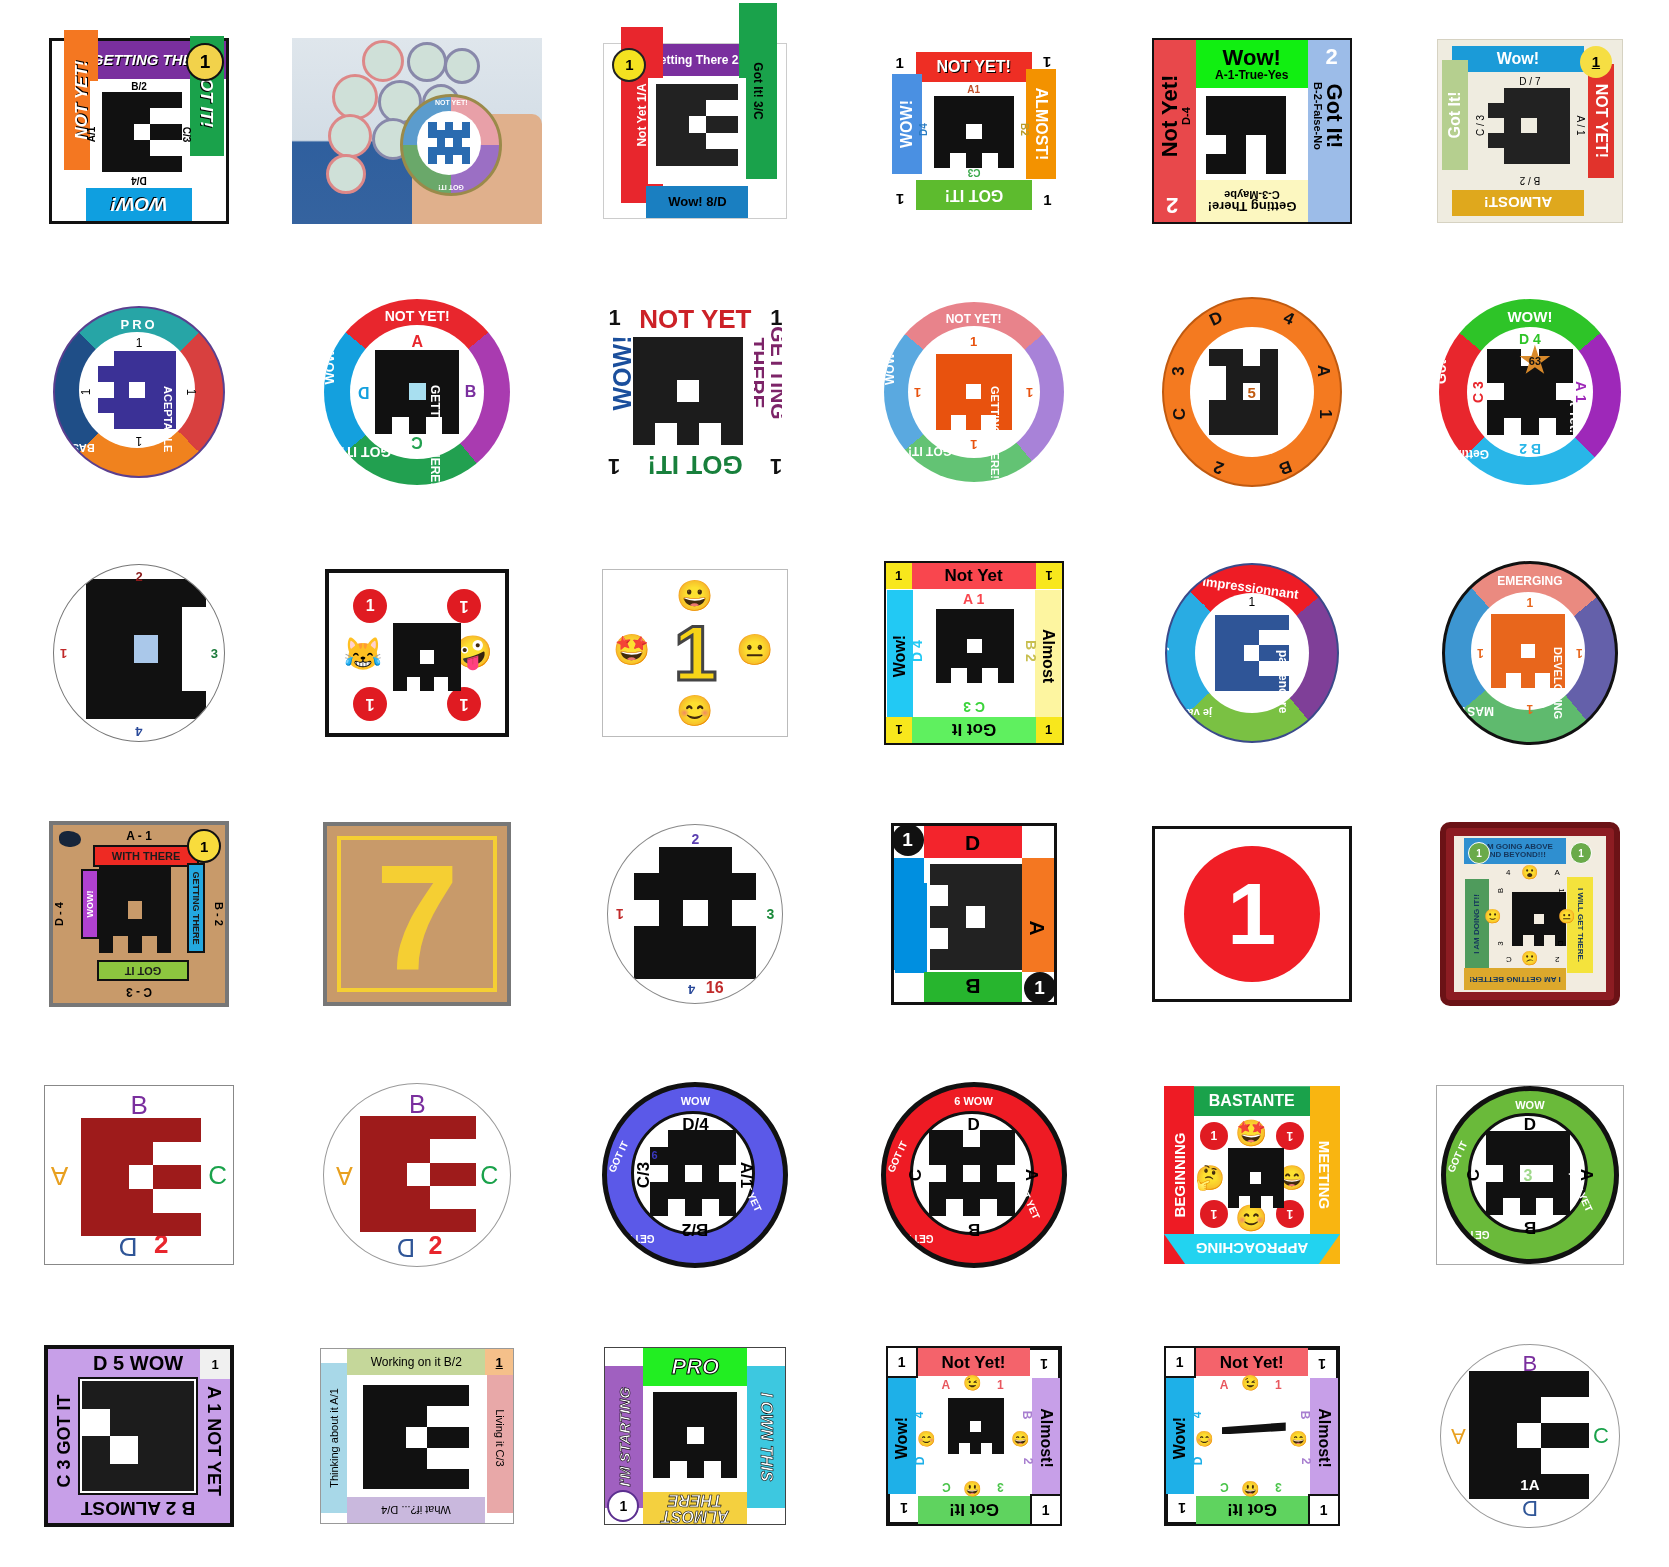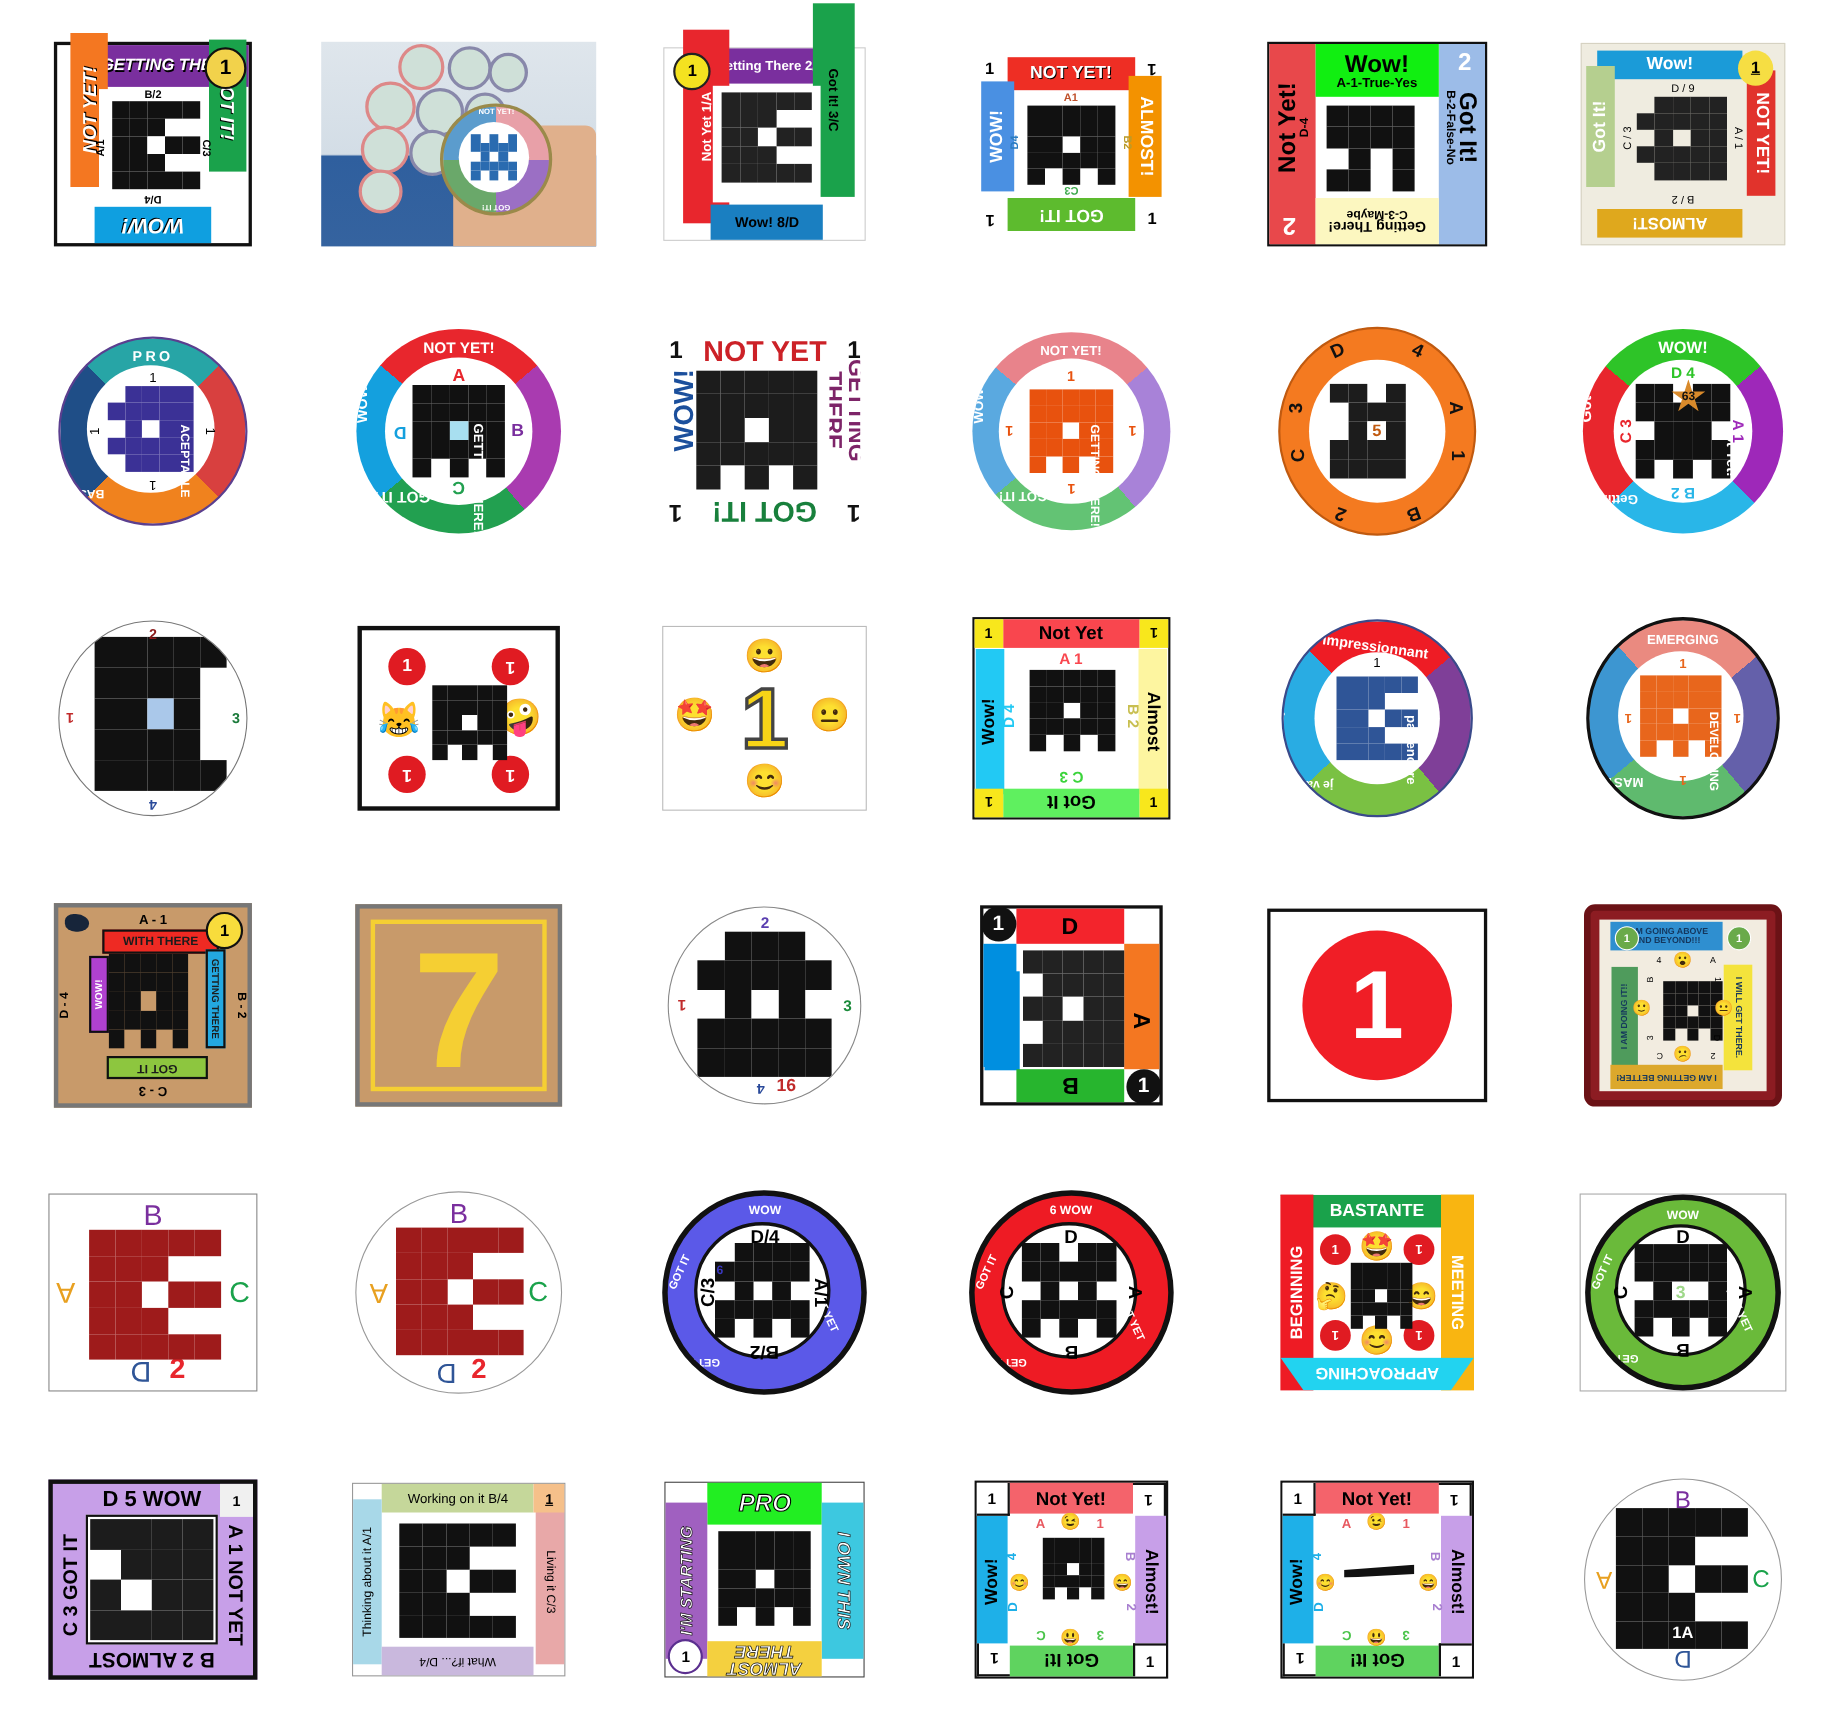--- a/index.html
+++ b/index.html
@@ -258,21 +258,21 @@
 </div>
 
 <div class="cell">
   <div class="tile" style="width:186px;height:184px;background:#efece0;border:1px solid #d6d2c2;">
     <div class="lbl" style="position:absolute;left:14px;top:6px;right:38px;height:26px;background:#1b9bd8;color:#fff;font-size:16px;">Wow!</div>
     <div class="corner-badge" style="right:10px;top:6px;width:32px;height:32px;background:#f6de43;font-size:15px;text-decoration:underline;z-index:5;">1</div>
     <div class="lbl rn90" style="position:absolute;left:-38px;top:62px;width:110px;height:26px;background:#b5cf8f;color:#fff;font-size:16px;">Got It!</div>
     <div class="lbl r90" style="position:absolute;right:-36px;top:68px;width:114px;height:26px;background:#e1332c;color:#fff;font-size:16px;">NOT YET!</div>
     <div class="lbl r180" style="position:absolute;left:14px;bottom:6px;right:38px;height:26px;background:#dfa81d;color:#fff;font-size:15px;">ALMOST!</div>
     <div style="position:absolute;left:40px;top:36px;right:40px;bottom:36px;">
-      <div class="cap" style="position:absolute;top:0;left:0;right:0;text-align:center;font-size:10px;">D / 9</div>
+      <div class="cap" style="position:absolute;top:0;left:0;right:0;text-align:center;font-size:10px;">D / 7</div>
       <div class="cap rn90" style="position:absolute;left:-8px;top:44px;font-size:10px;">C / 3</div>
       <div class="cap r90" style="position:absolute;right:-8px;top:44px;font-size:10px;">A / 1</div>
       <div class="cap r180" style="position:absolute;bottom:0;left:0;right:0;text-align:center;font-size:10px;">B / 2</div>
       <div class="mk" style="position:absolute;left:10px;top:12px;width:82px;height:76px;grid-template-columns:repeat(5,1fr);grid-template-rows:repeat(5,1fr);">
         <i></i>
             <i style="background:#222"></i>
             <i style="background:#222"></i>
             <i style="background:#222"></i>
             <i style="background:#222"></i>
         <i style="background:#222"></i>
@@ -1242,21 +1242,21 @@
             <i style="background:#1c1c1c"></i>
             <i style="background:#1c1c1c"></i>
             <i style="background:#1c1c1c"></i>
       </div>
     </div>
   </div>
 </div>
 
 <div class="cell">
   <div class="tile" style="width:194px;height:176px;background:#fff;border:1px solid #999;">
-    <div class="lbl" style="position:absolute;left:26px;top:0;right:28px;height:26px;background:#c5d79a;font-size:12px;font-weight:normal;">Working on it    B/4</div>
+    <div class="lbl" style="position:absolute;left:26px;top:0;right:28px;height:26px;background:#c5d79a;font-size:12px;font-weight:normal;">Working on it    B/2</div>
     <div class="lbl rn90" style="position:absolute;left:-62px;top:76px;width:150px;height:26px;background:#a8d8e8;font-size:11px;font-weight:normal;">Thinking about it   A/1</div>
     <div class="lbl r90" style="position:absolute;right:-62px;top:76px;width:150px;height:26px;background:#e8a8a8;font-size:11px;font-weight:normal;">Living it     C/3</div>
     <div class="lbl r180" style="position:absolute;left:26px;bottom:0;right:28px;height:26px;background:#c9b8dd;font-size:11px;font-weight:normal;">What if?...    D/4</div>
     <div class="corner-badge" style="right:0;top:0;width:28px;height:26px;border-radius:0;background:#f5c08a;font-size:13px;text-decoration:underline;z-index:5;">1</div>
     <div style="position:absolute;left:28px;top:28px;right:28px;bottom:28px;background:#fff;">
       <div class="mk" style="position:absolute;left:14px;top:8px;width:106px;height:104px;grid-template-columns:repeat(5,1fr);grid-template-rows:repeat(5,1fr);">
         <i style="background:#111"></i>
             <i style="background:#111"></i>
             <i style="background:#111"></i>
             <i style="background:#111"></i>

